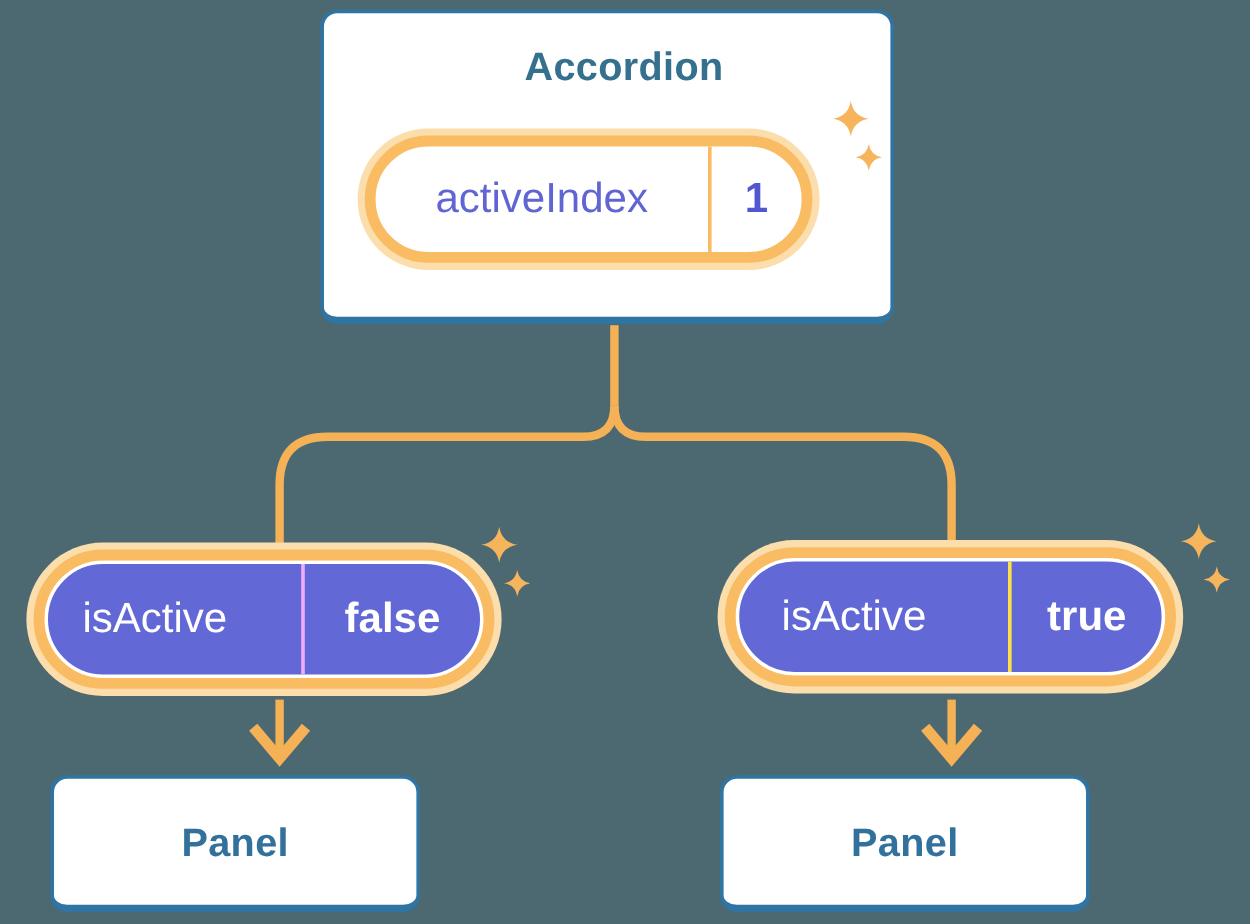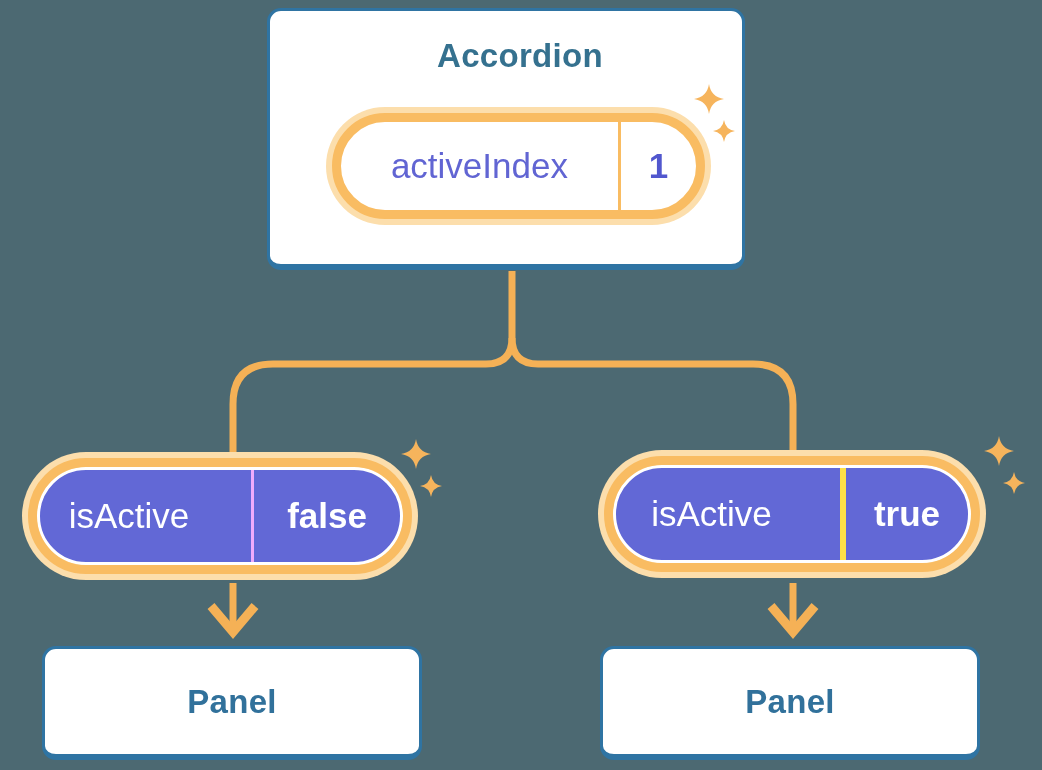--- a/index.html
+++ b/index.html
@@ -33,21 +33,21 @@
     z-index:2;
   }
   .pill .ring {
     box-sizing:border-box; width:100%; height:100%;
     border:9px solid var(--pill_ring); border-radius:999px;
     display:flex; overflow:hidden; background:transparent;
   }
   .seg { display:flex; align-items:center; justify-content:center; box-sizing:border-box; }
 
   
-  .state-pill { left:56px; top:96px; width:385px; height:118px; }
+  .state-pill { left:28px; top:96px; width:385px; height:118px; }
   .state-pill .ring { background:#fff; }
   .state-pill .seg-name { width:78%; font-size:35px; color:var(--state_name_text); }
   .state-pill .seg-value {
     width:22%; border-left:3px solid var(--pill_ring);
     font-size:35px; font-weight:700; color:var(--state_value_text);
   }
 
   
   .prop-pill { width:396px; height:128px; }
   .prop-pill .fill {
@@ -55,24 +55,24 @@
     background:var(--pill_fill); border:3px solid #fff; border-radius:999px;
     display:flex; color:var(--pill_text_light);gap:33px;
   }
   .prop-pill .seg-name { font-size:35px; }
   .prop-pill .seg-value { font-size:35px; font-weight:700; }
   .pill-left  { left:22px;  top:452px; }
   .pill-left .seg-name  { width:54.5%; }
   .pill-left .seg-value { width:45.5%; border-left:3px solid #f0abfc; }
   .pill-right { left:598px; top:450px; width:388px; }
   .pill-right .seg-name  { width:60%; }
-  .pill-right .seg-value { width:40%; border-left:6px solid #fde047; }
+  .pill-right .seg-value { width:40%; border-left:3px solid #fde047; }
 
   .panel-card {
-    width:380px; height:114px;
+    width:308px; height:114px;
     display:flex; align-items:center; justify-content:center;
   }
   .panel-left  { left:42px;  top:646px; }
   .panel-right { left:600px; top:646px; }
   .panel-title { font-size:33px; font-weight:600; letter-spacing:.3px; color:var(--panel_text); }
 
   .sparkle { position:absolute; z-index:3; }
   .sparkle path { fill:var(--sparkle); }
   .sparkle-top   { left:694px; top:84px; }
   .sparkle-left  { left:401px; top:439px; }

